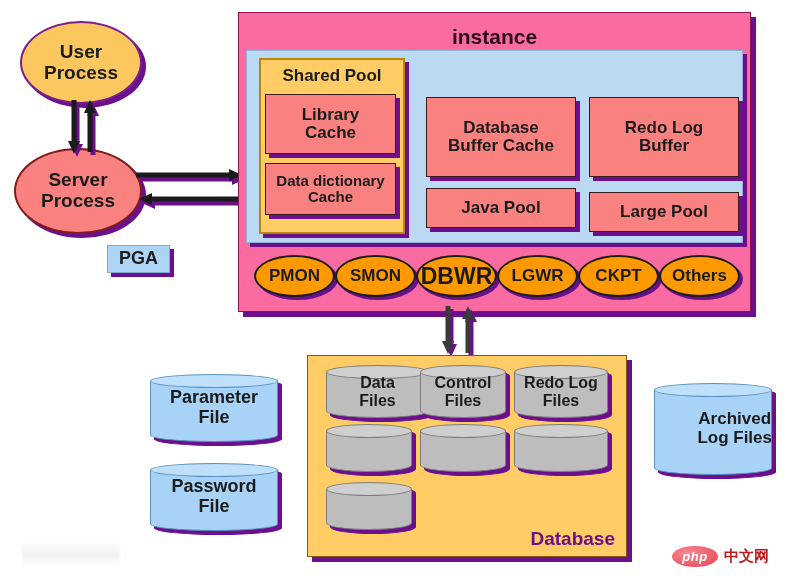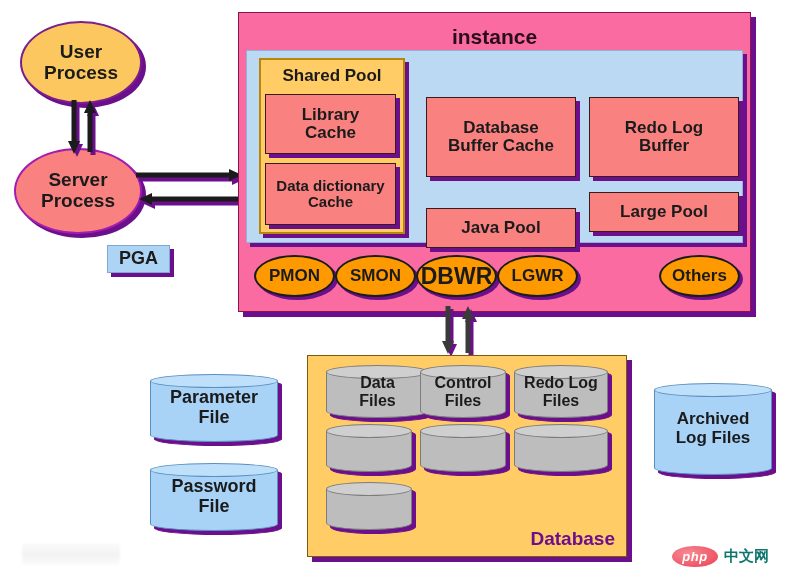--- a/index.html
+++ b/index.html
@@ -86,21 +86,21 @@
     color: #1b1b1b;
     line-height: 1.08;
     white-space: pre-line;
   }
   .ell-gold {
     background: #fcc75e;
     border: 2px solid #7b1f8f;
   }
   .ell-salmon {
     background: #f98280;
-    border: 2px solid #a21caf;
+    border: 2px solid #7f1d1d;
   }
   .ell-orange {
     background: #ff9900;
     border: 2px solid #1b1b1b;
   }
   .ell-shadow { box-shadow: 4px 4px 0 0 #6b0f8c; }
   .ell-shadow-sm { box-shadow: 3px 3px 0 0 #6b0f8c; }
 
   
   .cyl {
@@ -166,21 +166,21 @@
     border-radius: 50%;
     background: radial-gradient(ellipse at 35% 35%, #f68a92 0%, #ef5566 70%, #e8414f 100%);
     display: flex; align-items: center; justify-content: center;
     color: #ffffff;
     font-size: 13px;
     font-style: italic;
     font-weight: bold;
     letter-spacing: 0.5px;
   }
   #wm-br .php-cn {
-    color: #0f766e;
+    color: #b91c1c;
     font-size: 15px;
     font-weight: bold;
   }
   #wm-bl {
     position: absolute;
     left: 22px; top: 543px;
     width: 98px; height: 22px;
     background: linear-gradient(180deg,#fbfbfb 0%, #f3f3f3 50%, #fbfbfb 100%);
     border-radius: 3px;
     filter: blur(1.2px);
@@ -248,54 +248,57 @@
   </div>
   <div class="lbl" style="left:259px; top:62px; width:146px; height:28px; font-size:17px;">
     <span>Shared Pool</span>
   </div>
 
   <div class="box salmon shadow-pu-sm" style="left:265px; top:94px; width:131px; height:60px; font-size:17px;">
     <span>Library
 Cache</span>
   </div>
 
-  <div class="box salmon shadow-pu-sm" style="left:265px; top:163px; width:131px; height:62px; font-size:15px;">
+  <div class="box salmon shadow-pu-sm" style="left:265px; top:163px; width:131px; height:52px; font-size:15px;">
     <span>Data dictionary
 Cache</span>
   </div>
 
   <div class="box salmon shadow-pu-sm" style="left:426px; top:97px; width:150px; height:80px; font-size:17px;">
     <span>Database
 Buffer Cache</span>
   </div>
 
   <div class="box salmon shadow-pu-sm" style="left:589px; top:97px; width:150px; height:80px; font-size:17px;">
     <span>Redo Log
 Buffer</span>
   </div>
 
-  <div class="box salmon shadow-pu-sm" style="left:426px; top:208px; width:150px; height:40px; font-size:17px;text-align:right;">
+  <div class="box salmon shadow-pu-sm" style="left:426px; top:188px; width:150px; height:40px; font-size:17px;text-align:right;">
     <span>Java Pool</span>
   </div>
 
   <div class="box salmon shadow-pu-sm" style="left:589px; top:192px; width:150px; height:40px; font-size:17px;">
     <span>Large Pool</span>
   </div>
 
   <div class="ell ell-orange ell-shadow-sm" style="left:254px; top:255px; width:81px; height:42px; font-size:17px;">
     <span>PMON</span>
   </div>
   <div class="ell ell-orange ell-shadow-sm" style="left:335px; top:255px; width:81px; height:42px; font-size:17px;">
     <span>SMON</span>
   </div>
   <div class="ell ell-orange ell-shadow-sm" style="left:416px; top:255px; width:81px; height:42px; font-size:23px;">
     <span>DBWR</span>
   </div>
   <div class="ell ell-orange ell-shadow-sm" style="left:497px; top:255px; width:81px; height:42px; font-size:17px;">
     <span>LGWR</span>
+  </div>
+  <div class="ell ell-orange ell-shadow-sm" style="left:578px; top:255px; width:81px; height:42px; font-size:17px;">
+    <span>CKPT</span>
   </div>
   <div class="ell ell-orange ell-shadow-sm" style="left:659px; top:255px; width:81px; height:42px; font-size:17px;">
     <span>Others</span>
   </div>
 
   <div class="arrow" style="left:440px; top:306px; width:46px; height:52px;">
     <svg width="46" height="52" viewBox="0 0 46 52">
       <g transform="translate(3,3)">
         <line x1="8" y1="0" x2="8" y2="38" stroke="#6b0f8c" stroke-width="5"></line>
         <polygon points="8,48 2,35 14,35" fill="#6b0f8c"></polygon>
@@ -372,21 +375,21 @@
     <div class="body"></div>
     <div class="top"></div>
     <div class="txt" style="font-size:18px;"><span>Password
 File</span></div>
   </div>
 
   <div class="cyl cyl-blue cyl-shadow" style="left:654px; top:383px; width:118px; height:92px;">
     <div class="bot"></div>
     <div class="body"></div>
     <div class="top"></div>
-    <div class="txt" style="font-size:17px;"><span>Archived
+    <div class="txt" style="font-size:17px;justify-content:flex-end;"><span>Archived
 Log Files</span></div>
   </div>
 
   <div id="wm-br" style="left:672px; top:546px;">
     <span class="php-oval">
       <span>php</span>
     </span>
     <span class="php-cn">中文网</span>
   </div>
 

